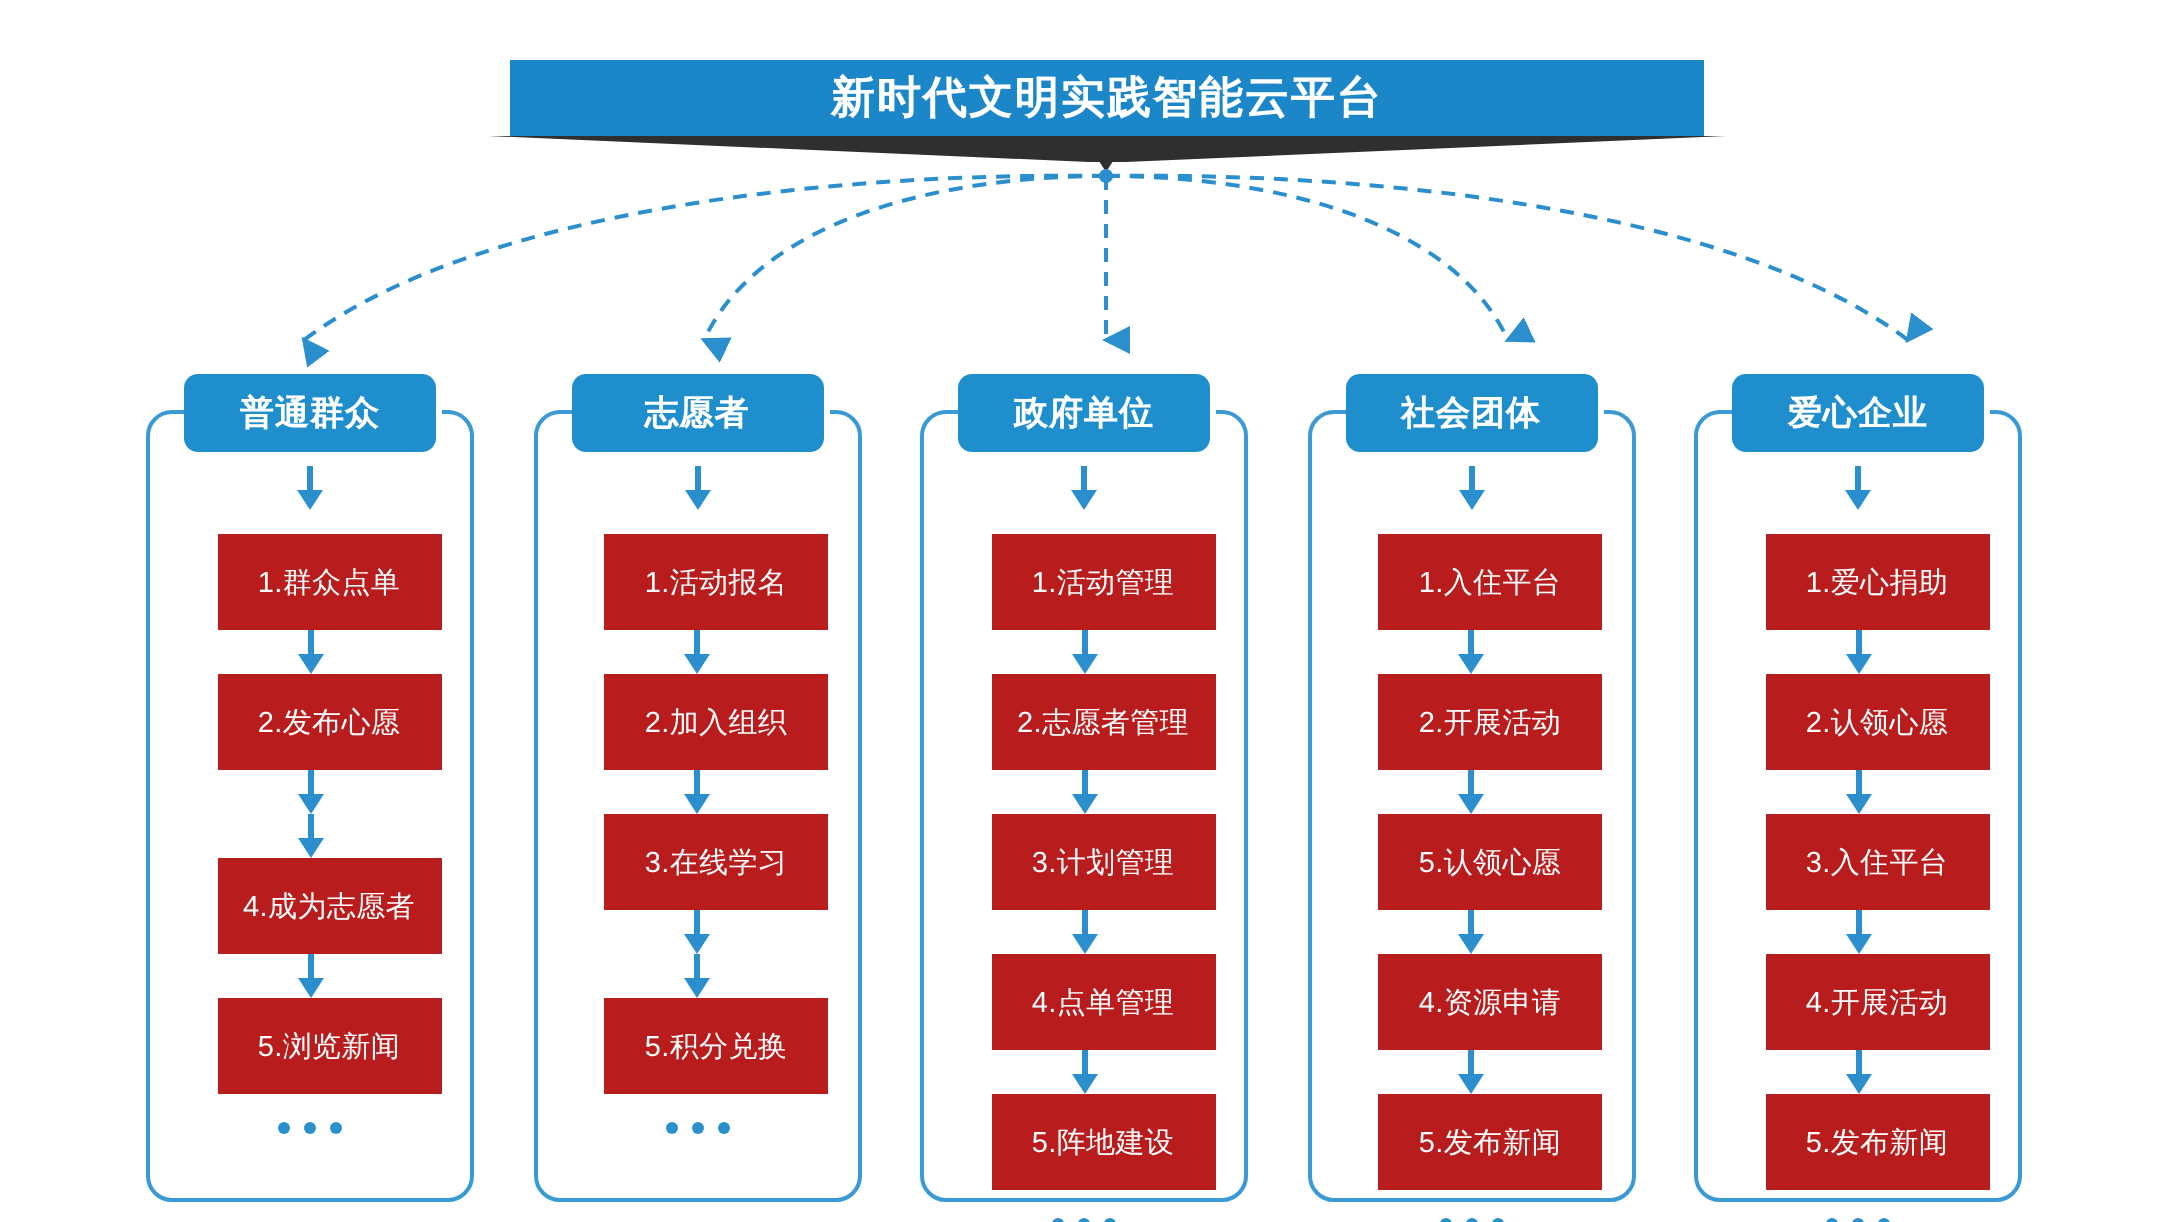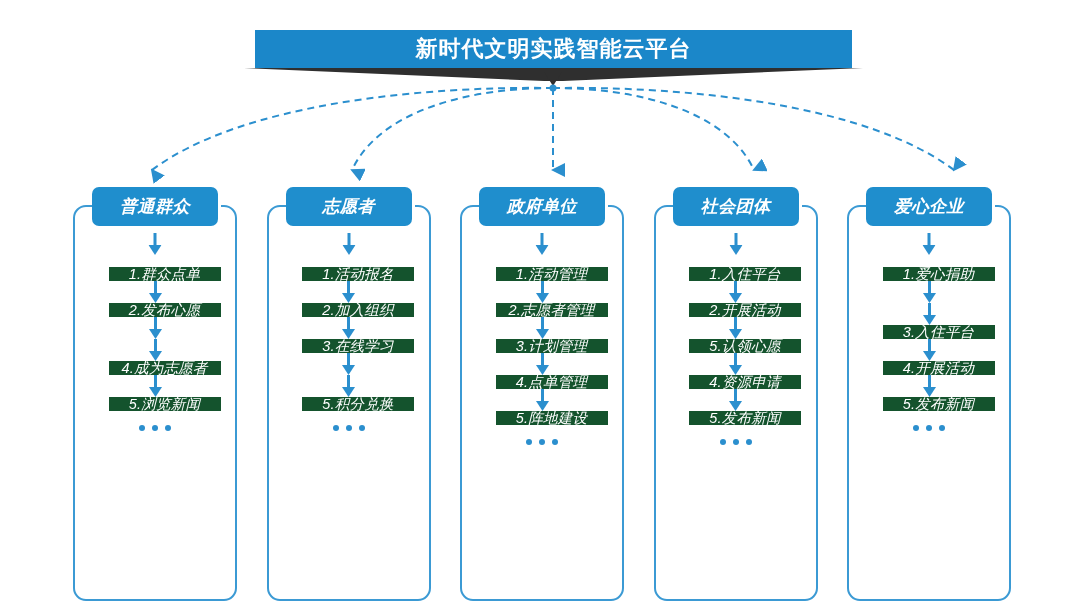--- a/index.html
+++ b/index.html
@@ -51,21 +51,21 @@
   
   .columns {
     position: absolute;
     left: 73px; top: 205px;
     width: 938px; height: 396px;
     display: flex;
     justify-content: space-between;
   }
   .column {
     position: relative;
-    width: 164px; height: 396px; font-style: italic;
+    width: 164px; height: 396px;
   }
   .col-frame {
     position: absolute;
     left: 0; top: 0;
     width: 164px; height: 396px;
     border: 2px solid #3b9ad4;
     border-radius: 13px;
   }
   
   .frame-notch {
@@ -91,22 +91,22 @@
     left: 50%; top: 28px;
     transform: translateX(-50%);
   }
   .col-body {
     position: absolute;
     left: 0; top: 62px;
     width: 164px;
     display: flex; flex-direction: column; align-items: center;
   }
   .step {
-    width: 112px; height: 14px;
-    background: #14532d;
+    width: 112px; height: 48px;
+    background: #b91c1c;
     display: flex; align-items: center; justify-content: center;
     color: #ffffff;
     font-size: 14.5px;
     white-space: nowrap;
     letter-spacing: 0.2px;
     margin-left: 19px;
   }
   .arrow {
     width: 13px; height: 22px;
     display: block;
@@ -313,20 +313,21 @@
       <svg class="arrow head-arrow" viewBox="0 0 13 22">
         <rect x="5" y="0" width="3" height="14" fill="#2b8fce"></rect>
         <path d="M0,12 L13,12 L6.5,22 Z" fill="#2b8fce"></path>
       </svg>
       <div class="col-body">
         <div class="step">1.爱心捐助</div>
         <svg class="arrow" viewBox="0 0 13 22">
             <rect x="5" y="0" width="3" height="14" fill="#2b8fce"></rect>
             <path d="M0,12 L13,12 L6.5,22 Z" fill="#2b8fce"></path>
           </svg>
+        <div class="step">2.认领心愿</div>
         <svg class="arrow" viewBox="0 0 13 22">
             <rect x="5" y="0" width="3" height="14" fill="#2b8fce"></rect>
             <path d="M0,12 L13,12 L6.5,22 Z" fill="#2b8fce"></path>
           </svg>
         <div class="step">3.入住平台</div>
         <svg class="arrow" viewBox="0 0 13 22">
             <rect x="5" y="0" width="3" height="14" fill="#2b8fce"></rect>
             <path d="M0,12 L13,12 L6.5,22 Z" fill="#2b8fce"></path>
           </svg>
         <div class="step">4.开展活动</div>

